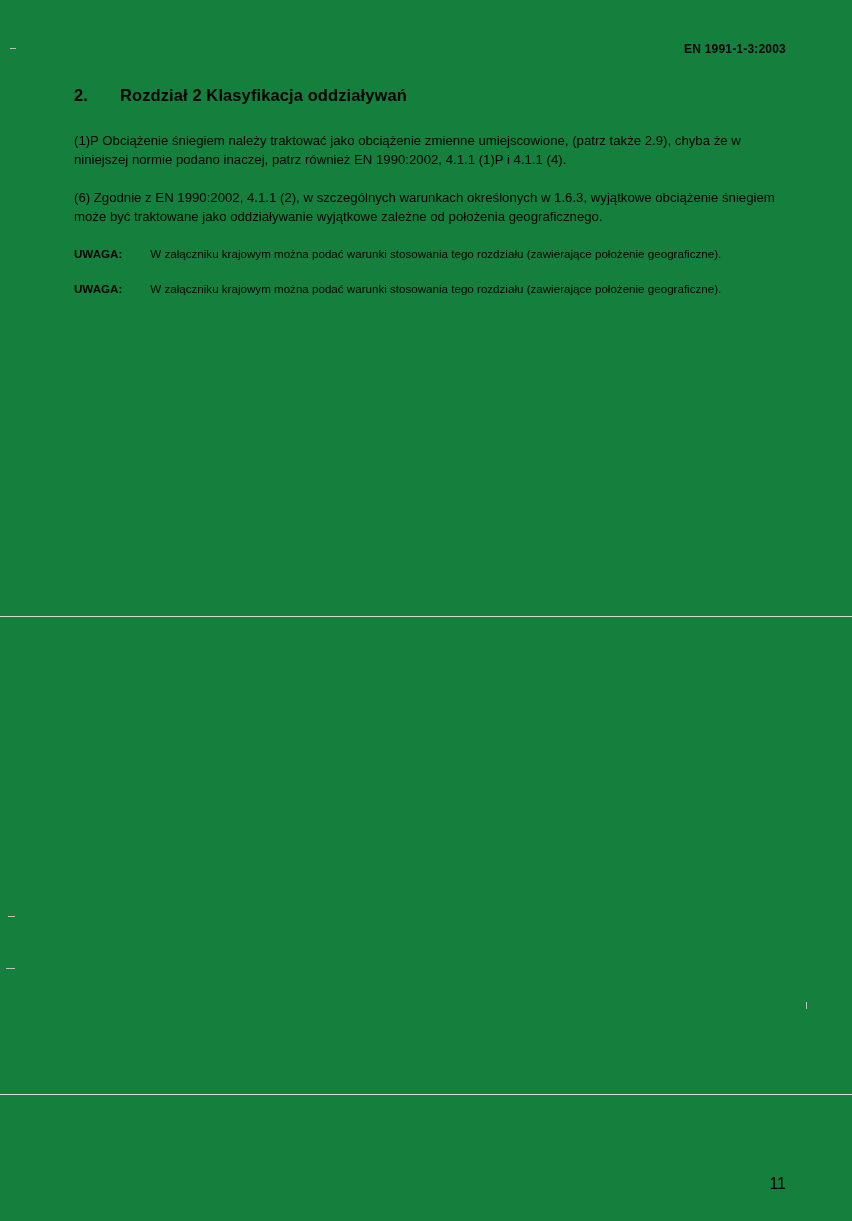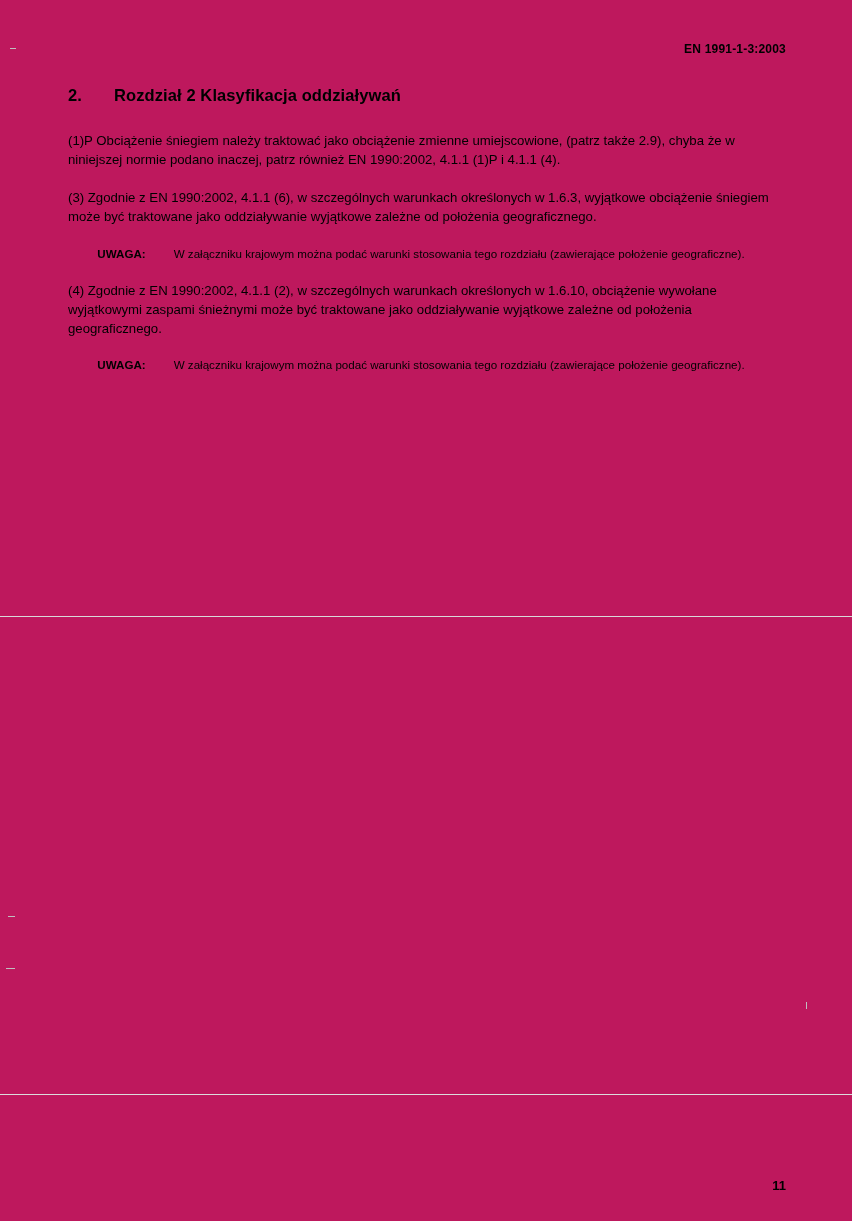--- a/index.html
+++ b/index.html
@@ -11,21 +11,21 @@
     width: 852px;
     height: 1221px;
     position: relative;
     font-family: "Liberation Sans", sans-serif;
     color: #000000;
     overflow: hidden;
   }
   .page {
     position: absolute;
     inset: 0;
-    background: #be185d;
+    background: #15803d;
   }
   
   .scan-band {
     position: absolute;
     left: 0;
     right: 0;
     pointer-events: none;
   }
   .band-1 { top: 616px; height: 1px; background: #d8d8d8; }
   .band-2 { top: 1094px; height: 1px; background: #dcdcdc; }
@@ -37,21 +37,21 @@
   .header-code {
     position: absolute;
     top: 42px;
     right: 66px;
     font-size: 12px;
     font-weight: bold;
     letter-spacing: 0.2px;
   }
   .content {
     position: absolute;
-    left: 68px;
+    left: 74px;
     top: 86px;
     width: 706px;
   }
   h1.section-title {
     font-size: 16.5px;
     font-weight: bold;
     margin: 0 0 26px 0;
     letter-spacing: 0.1px;
   }
   h1.section-title .num {
@@ -61,60 +61,59 @@
   p.para {
     font-size: 13.2px;
     line-height: 1.45;
     margin: 0 0 19px 0;
     text-align: left;
   }
   .note {
     font-size: 11.6px;
     line-height: 1.4;
     margin: 0 0 19px 0;
-    text-align: center;
+    text-align: left;
   }
   .note .lbl {
     font-weight: bold;
   }
   .note .gap {
     display: inline-block;
     width: 28px;
   }
   .footer-page {
     position: absolute;
     right: 66px;
     bottom: 28px;
-    font-size: 13px;
-    font-weight: bold;
+    font-size: 16px;
+    font-weight: normal;
   }
 </style>
 </head>
 <body>
 
 <div class="page">
 
   <div class="header-code">EN 1991-1-3:2003</div>
 
   <div class="content">
 
     <h1 class="section-title">
       <span class="num">2.</span><span>Rozdział 2 Klasyfikacja oddziaływań</span>
     </h1>
 
     <p class="para">(1)P Obciążenie śniegiem należy traktować jako obciążenie zmienne umiejscowione, (patrz także 2.9), chyba że w niniejszej normie podano inaczej, patrz również EN 1990:2002, 4.1.1 (1)P i 4.1.1 (4).</p>
 
 
-    <p class="para">(3) Zgodnie z EN 1990:2002, 4.1.1 (6), w szczególnych warunkach określonych w 1.6.3, wyjątkowe obciążenie śniegiem może być traktowane jako oddziaływanie wyjątkowe zależne od położenia geograficznego.</p>
+    <p class="para">(6) Zgodnie z EN 1990:2002, 4.1.1 (2), w szczególnych warunkach określonych w 1.6.3, wyjątkowe obciążenie śniegiem może być traktowane jako oddziaływanie wyjątkowe zależne od położenia geograficznego.</p>
 
     <p class="note">
       <span class="lbl">UWAGA:</span><span class="gap"></span><span>W załączniku krajowym można podać warunki stosowania tego rozdziału (zawierające położenie geograficzne).</span>
     </p>
 
-    <p class="para">(4) Zgodnie z EN 1990:2002, 4.1.1 (2), w szczególnych warunkach określonych w 1.6.10, obciążenie wywołane wyjątkowymi zaspami śnieżnymi może być traktowane jako oddziaływanie wyjątkowe zależne od położenia geograficznego.</p>
 
     <p class="note">
       <span class="lbl">UWAGA:</span><span class="gap"></span><span>W załączniku krajowym można podać warunki stosowania tego rozdziału (zawierające położenie geograficzne).</span>
     </p>
 
   </div>
 
   <div class="scan-band band-1"></div>
   <div class="scan-band band-2"></div>
 

